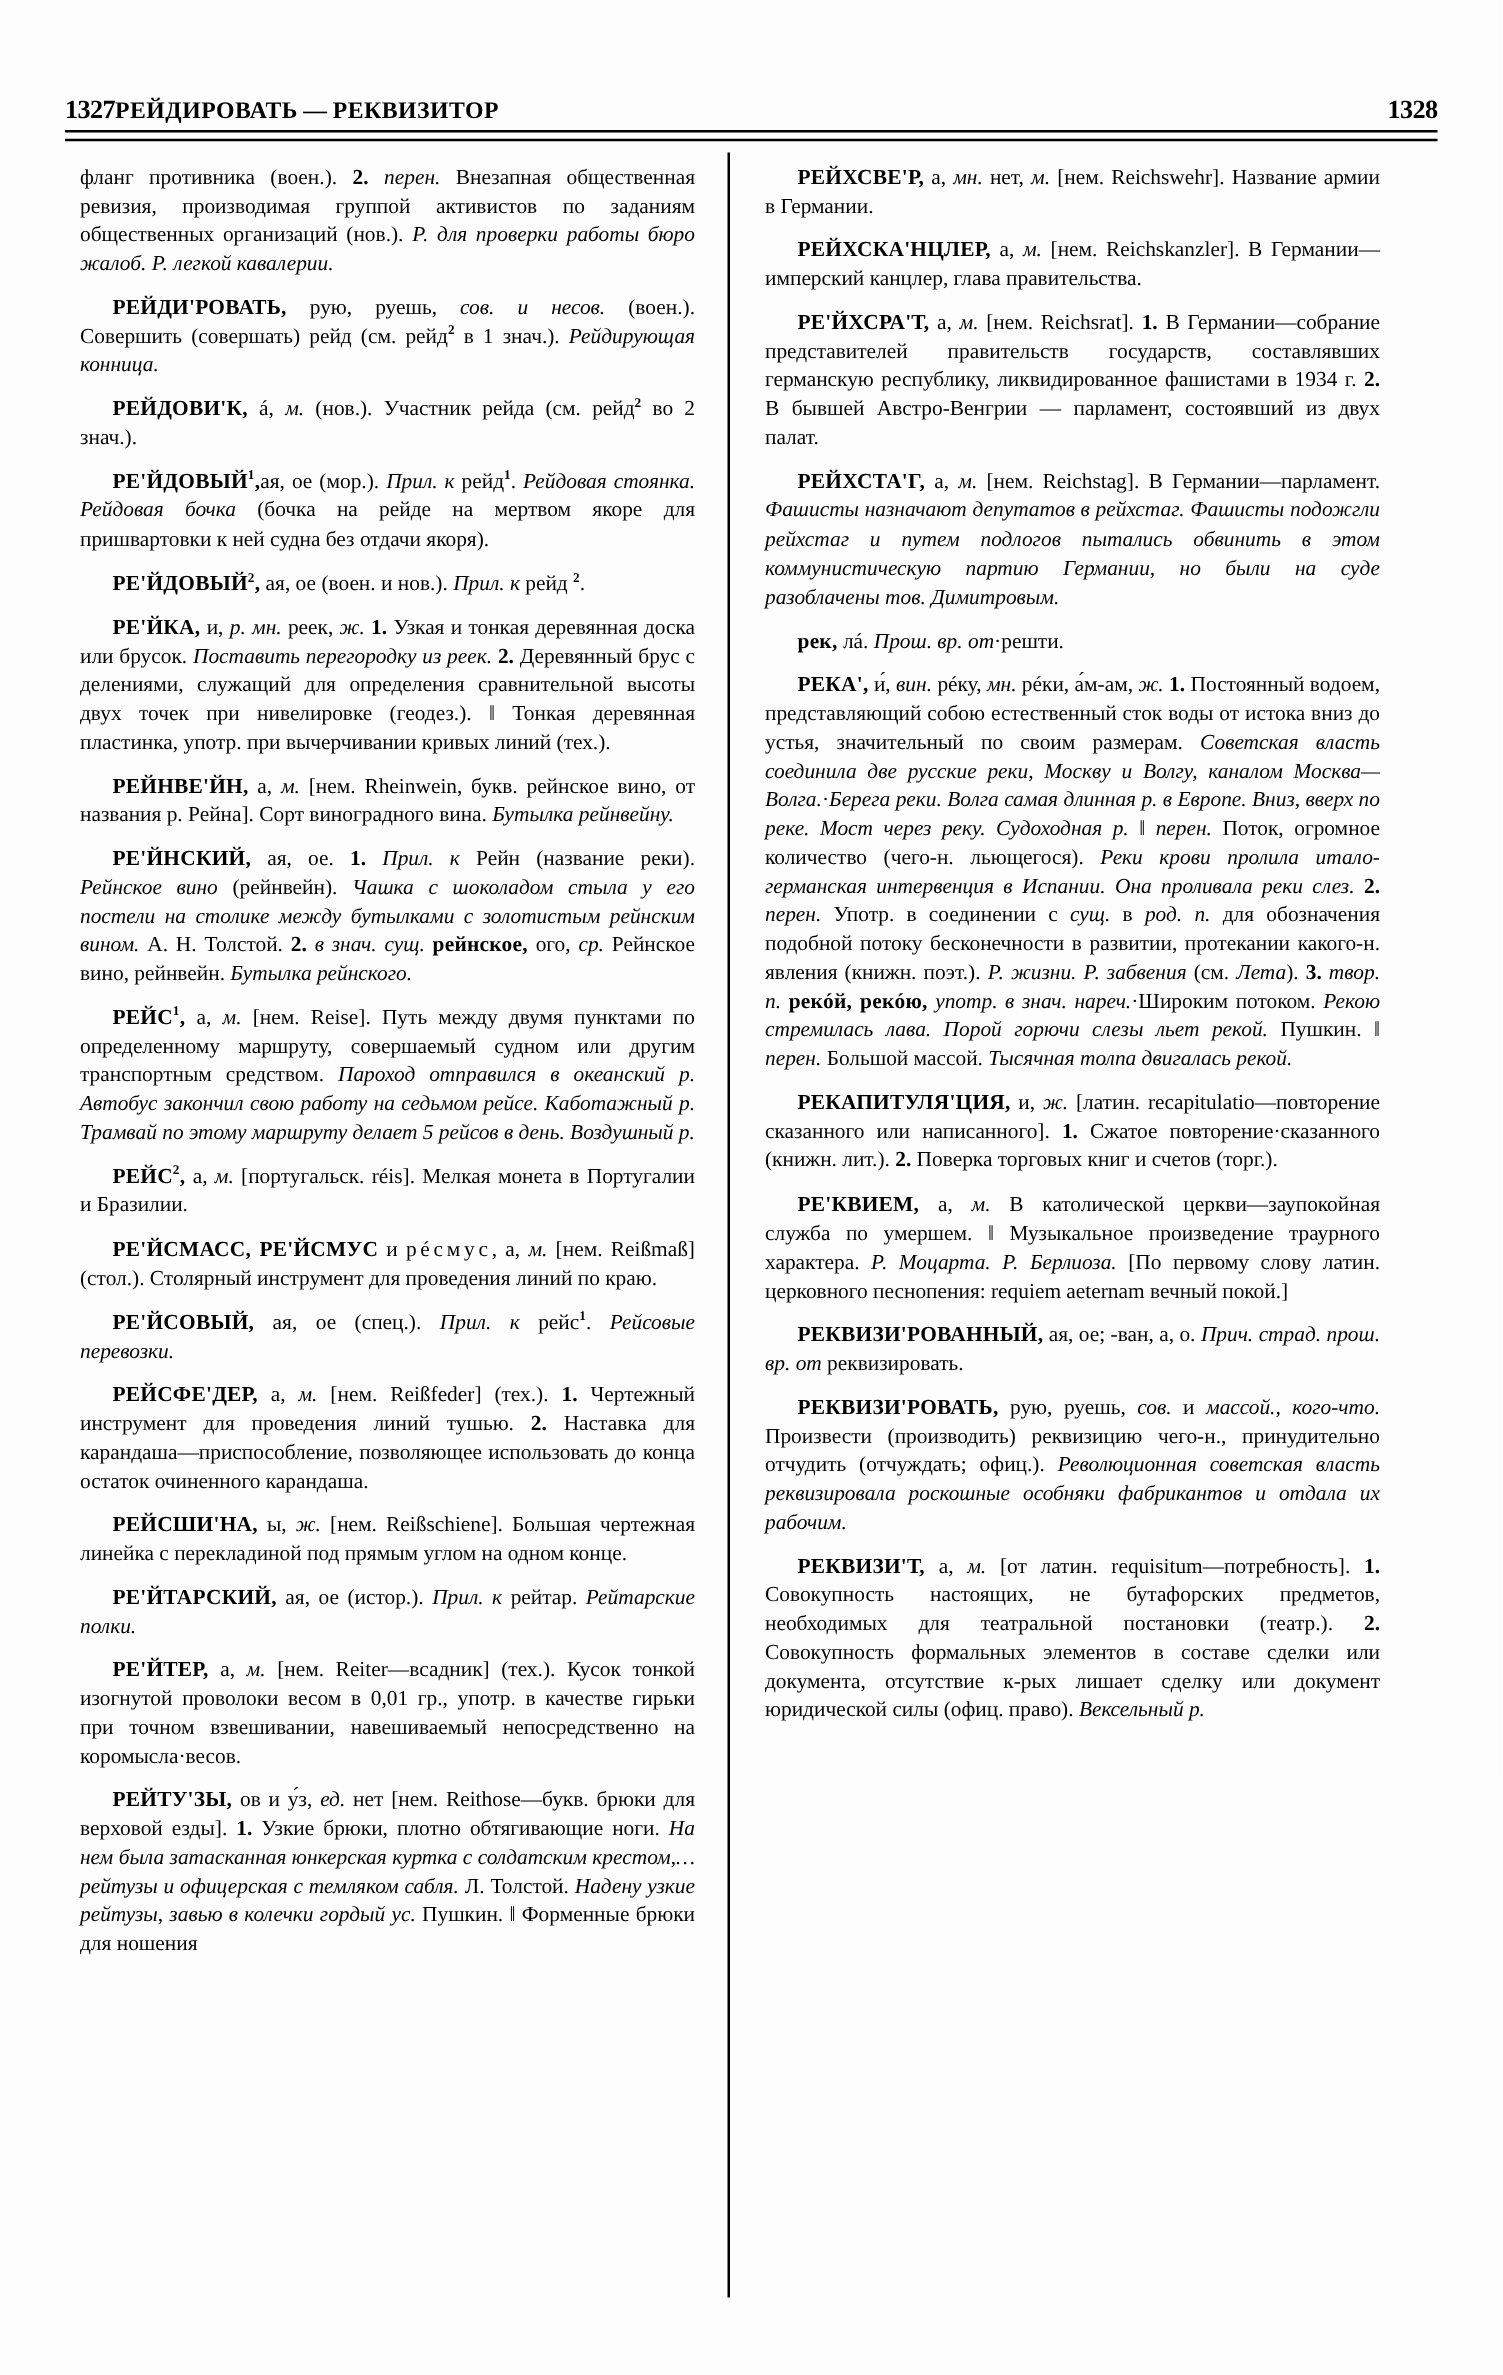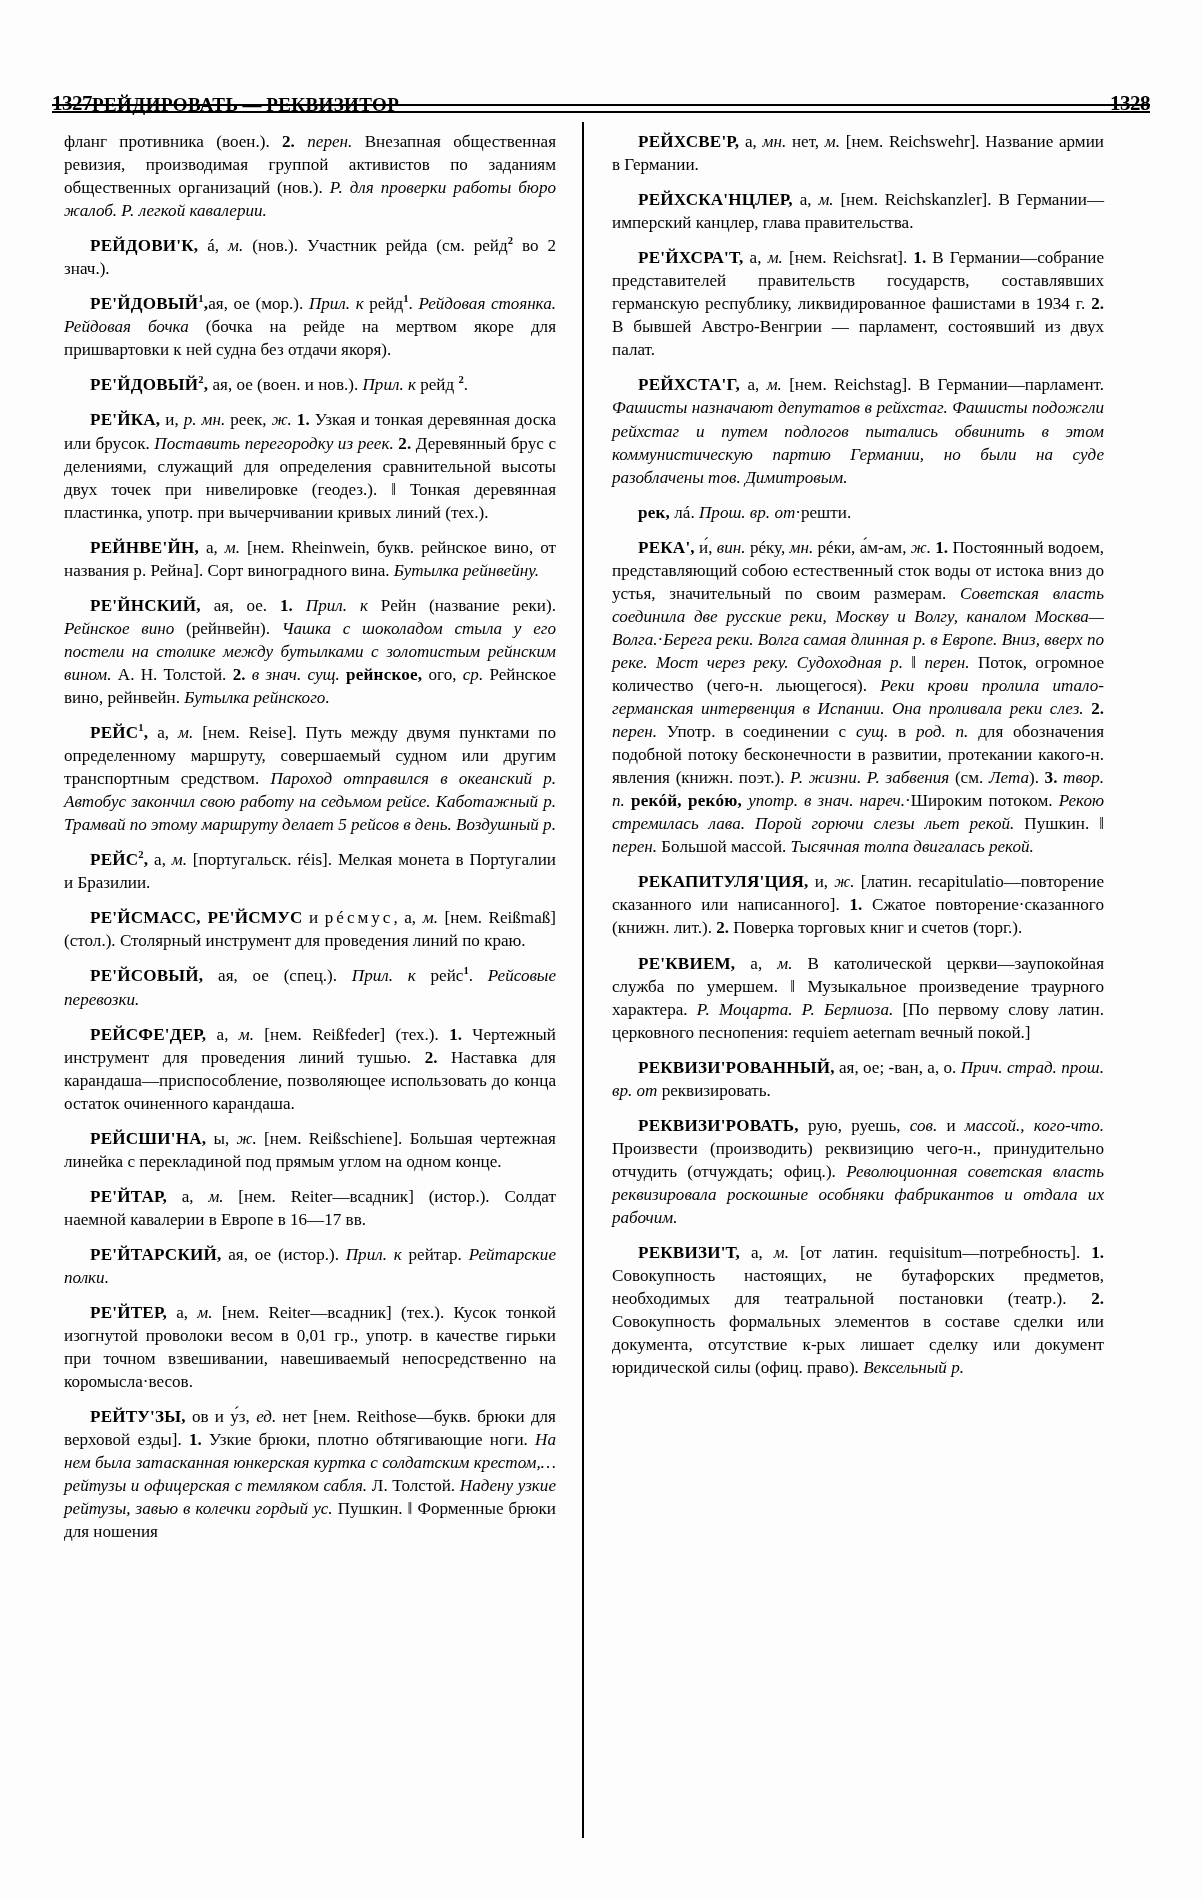--- a/index.html
+++ b/index.html
@@ -19,21 +19,21 @@
     position: absolute;
     left: 0; top: 0;
     width: 1202px;
     height: 1900px;
     background: #fdfdfd;
   }
   
   .header {
     position: absolute;
     left: 52px;
-    top: 74px;
+    top: 58px;
     width: 1098px;
     height: 40px;
     display: flex;
     align-items: flex-end;
     justify-content: space-between;
   }
   .folio {
     font-weight: bold;
     font-size: 21px;
     letter-spacing: -0.5px;
@@ -119,20 +119,21 @@
   </div>
 
   <div class="rule-double"></div>
 
   <div class="columns">
 
     <div class="col col-left">
 
       <p class="entry cont">фланг противника (воен.). <b>2.</b> <i>перен.</i> Внезапная общественная ревизия, производимая группой активистов по заданиям общественных организаций (нов.). <i>Р. для проверки работы бюро жалоб. Р. легкой кавалерии.</i></p>
 
+      <p class="entry"><span class="hw">РЕЙДИ'РОВАТЬ,</span> рую, руешь, <i>сов. и несов.</i> (воен.). Совершить (совершать) рейд (см. рейд<sup>2</sup> в 1 знач.). <i>Рейдирующая конница.</i></p>
 
       <p class="entry"><span class="hw">РЕЙДОВИ'К,</span> á, <i>м.</i> (нов.). Участник рейда (см. рейд<sup>2</sup> во 2 знач.).</p>
 
       <p class="entry"><span class="hw">РЕ'ЙДОВЫЙ<sup>1</sup>,</span>ая, ое (мор.). <i>Прил. к</i> рейд<sup>1</sup>. <i>Рейдовая стоянка. Рейдовая бочка</i> (бочка на рейде на мертвом якоре для пришвартовки к ней судна без отдачи якоря).</p>
 
       <p class="entry"><span class="hw">РЕ'ЙДОВЫЙ<sup>2</sup>,</span> ая, ое (воен. и нов.). <i>Прил. к</i> рейд <sup>2</sup>.</p>
 
       <p class="entry"><span class="hw">РЕ'ЙКА,</span> и, <i>р. мн.</i> реек, <i>ж.</i> <b>1.</b> Узкая и тонкая деревянная доска или брусок. <i>Поставить перегородку из реек.</i> <b>2.</b> Деревянный брус с делениями, служащий для определения сравнительной высоты двух точек при нивелировке (геодез.). ‖ Тонкая деревянная пластинка, употр. при вычерчивании кривых линий (тех.).</p>
 
       <p class="entry"><span class="hw">РЕЙНВЕ'ЙН,</span> а, <i>м.</i> [нем. Rheinwein, букв. рейнское вино, от названия р. Рейна]. Сорт виноградного вина. <i>Бутылка рейнвейну.</i></p>
@@ -144,21 +145,20 @@
       <p class="entry"><span class="hw">РЕЙС<sup>2</sup>,</span> а, <i>м.</i> [португальск. réis]. Мелкая монета в Португалии и Бразилии.</p>
 
       <p class="entry"><span class="hw">РЕ'ЙСМАСС, РЕ'ЙСМУС</span> и <span class="sp">рéсмус</span>, а, <i>м.</i> [нем. Reißmaß] (стол.). Столярный инструмент для проведения линий по краю.</p>
 
       <p class="entry"><span class="hw">РЕ'ЙСОВЫЙ,</span> ая, ое (спец.). <i>Прил. к</i> рейс<sup>1</sup>. <i>Рейсовые перевозки.</i></p>
 
       <p class="entry"><span class="hw">РЕЙСФЕ'ДЕР,</span> а, <i>м.</i> [нем. Reißfeder] (тех.). <b>1.</b> Чертежный инструмент для проведения линий тушью. <b>2.</b> Наставка для карандаша—приспособление, позволяющее использовать до конца остаток очиненного карандаша.</p>
 
       <p class="entry"><span class="hw">РЕЙСШИ'НА,</span> ы, <i>ж.</i> [нем. Reißschiene]. Большая чертежная линейка с перекладиной под прямым углом на одном конце.</p>
 
-      <p class="entry"><span class="hw">РЕ'ЙТАР,</span> а, <i>м.</i> [нем. Reiter—всадник] (истор.). Солдат наемной кавалерии в Европе в 16—17 вв.</p>
 
       <p class="entry"><span class="hw">РЕ'ЙТАРСКИЙ,</span> ая, ое (истор.). <i>Прил. к</i> рейтар. <i>Рейтарские полки.</i></p>
 
       <p class="entry"><span class="hw">РЕ'ЙТЕР,</span> а, <i>м.</i> [нем. Reiter—всадник] (тех.). Кусок тонкой изогнутой проволоки весом в 0,01 гр., употр. в качестве гирьки при точном взвешивании, навешиваемый непосредственно на коромысла·весов.</p>
 
       <p class="entry"><span class="hw">РЕЙТУ'ЗЫ,</span> ов и у́з, <i>ед.</i> нет [нем. Reithose—букв. брюки для верховой езды]. <b>1.</b> Узкие брюки, плотно обтягивающие ноги. <i>На нем была затасканная юнкерская куртка с солдатским крестом,… рейтузы и офицерская с темляком сабля.</i> Л. Толстой. <i>Надену узкие рейтузы, завью в колечки гордый ус.</i> Пушкин. ‖ Форменные брюки для ношения</p>
 
     </div>
 
     <div class="col-divider"></div>

